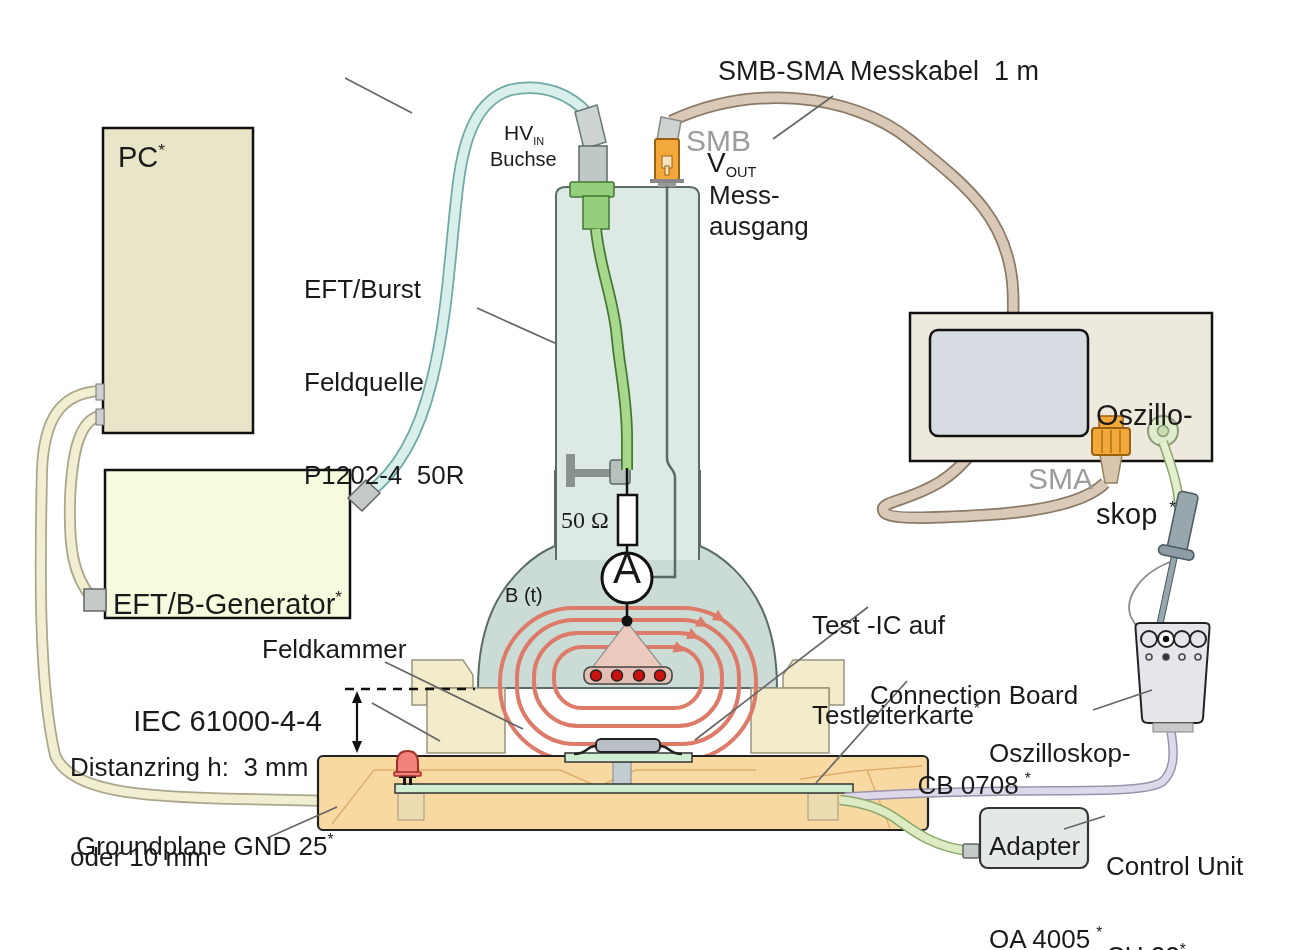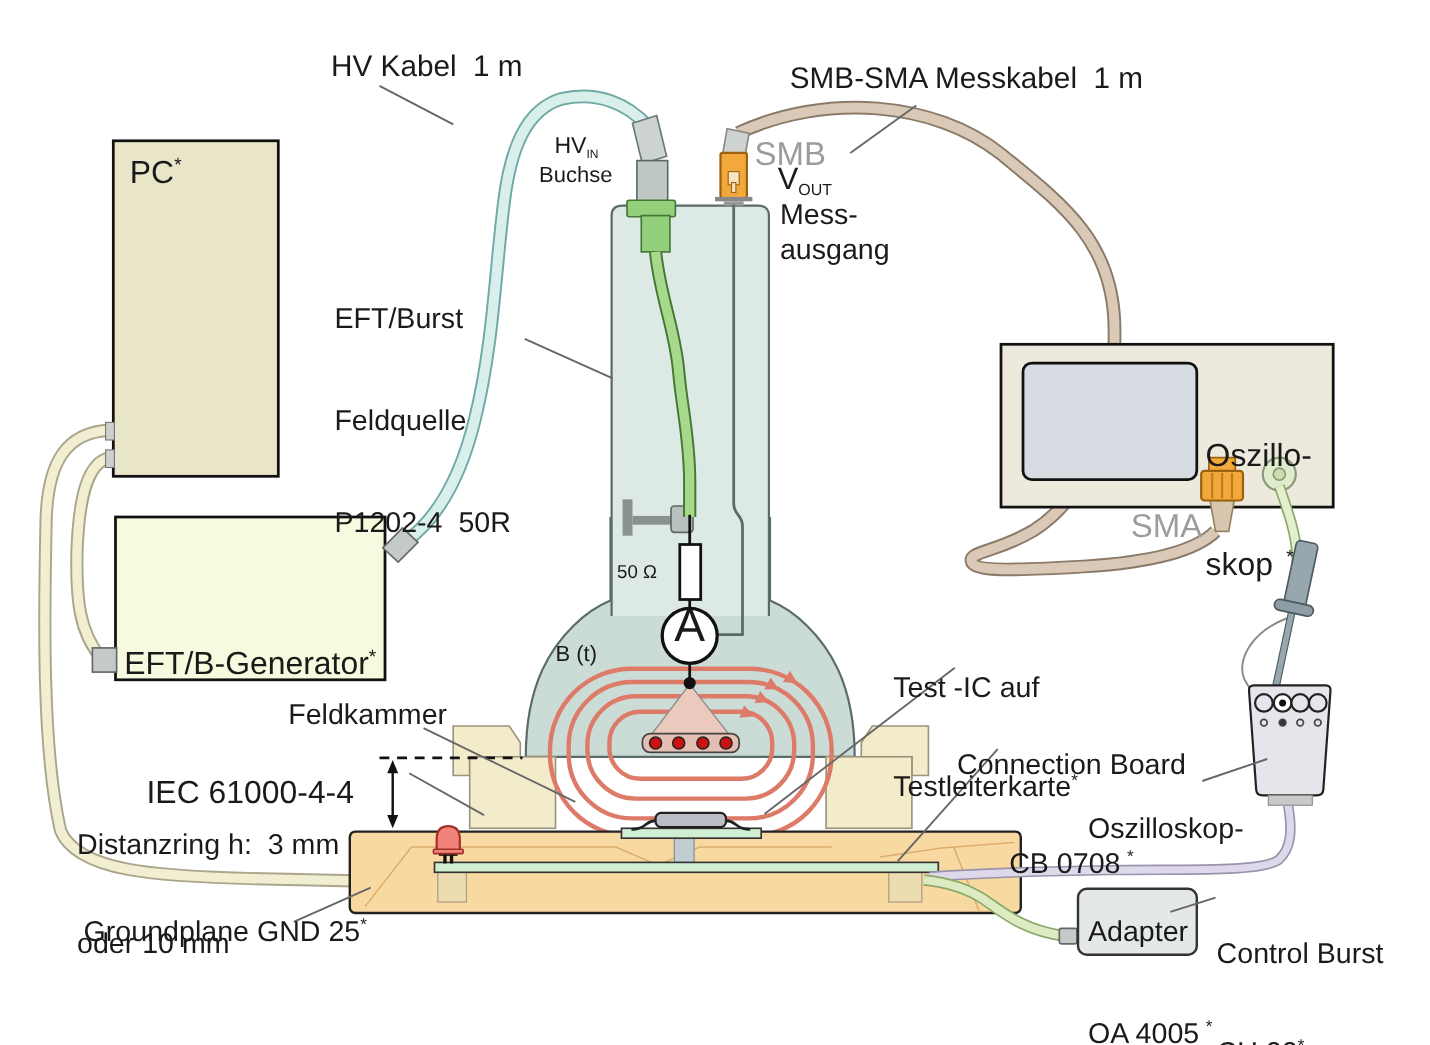--- a/index.html
+++ b/index.html
@@ -225,21 +225,20 @@
     <line x1="385" y1="662" x2="523" y2="729"></line>
     <line x1="372" y1="703" x2="440" y2="741"></line>
     <line x1="868" y1="607" x2="695" y2="740"></line>
     <line x1="907" y1="681" x2="816" y2="783"></line>
     <line x1="1093" y1="710" x2="1152" y2="690"></line>
     <line x1="1064" y1="829" x2="1105" y2="816"></line>
     <line x1="267" y1="838" x2="337" y2="807"></line>
   </g>
 </svg>
 
-<div class="lbl" style="left:301px;top:45px;font-size:27px;">HV Kabel  1 m</div>
 
 <div class="lbl" style="left:118px;top:142px;font-size:29px;"><span>PC</span><sup>*</sup></div>
 
 <div class="lbl" style="left:304px;top:212px;line-height:31px;">
   <div>EFT/Burst</div>
   <div>Feldquelle</div>
   <div>P1202-4  50R</div>
 </div>
 
 <div class="lbl" style="left:492px;top:118px;font-size:21px;margin-left:12px;"><span>HV</span><sub>IN</sub></div>
@@ -255,21 +254,21 @@
 <div class="lbl" style="left:1096px;top:333px;font-size:29px;line-height:33px;">
   <div>Oszillo-</div>
   <div><span>skop</span><sup class="gap-sup">*</sup></div>
 </div>
 
 <div class="lbl center" style="left:105px;top:507px;width:245px;font-size:29px;line-height:39px;">
   <div><span>EFT/B-Generator</span><sup>*</sup></div>
   <div>IEC 61000-4-4</div>
 </div>
 
-<div class="lbl" style="left:561px;top:505px;font-size:17px;">50 Ω</div>
+<div class="lbl" style="left:561px;top:505px;font-size:24px;font-family:Liberation Serif, serif;">50 Ω</div>
 <div class="lbl" style="left:505px;top:580px;font-size:20px;">B (t)</div>
 <div class="lbl center" style="left:607px;top:554px;width:40px;font-size:42px;">A</div>
 
 <div class="lbl" style="left:812px;top:550px;line-height:30px;">
   <div>Test -IC auf</div>
   <div><span>Testleiterkarte</span><sup>*</sup></div>
 </div>
 
 <div class="lbl" style="left:262px;top:634px;">Feldkammer</div>
 
@@ -287,17 +286,17 @@
 
 <div class="lbl" style="left:989px;top:676px;line-height:31px;">
   <div>Oszilloskop-</div>
   <div>Adapter</div>
   <div><span>OA 4005</span><sup class="gap-sup-sm">*</sup></div>
 </div>
 
 <div class="lbl" style="left:76px;top:831px;"><span>Groundplane GND 25</span><sup>*</sup></div>
 
 <div class="lbl" style="left:1106px;top:791px;line-height:30px;">
-  <div>Control Burst</div>
+  <div>Control Unit</div>
   <div><span>CU 22</span><sup>*</sup></div>
 </div>
 
 </div>
 
 </body></html>

